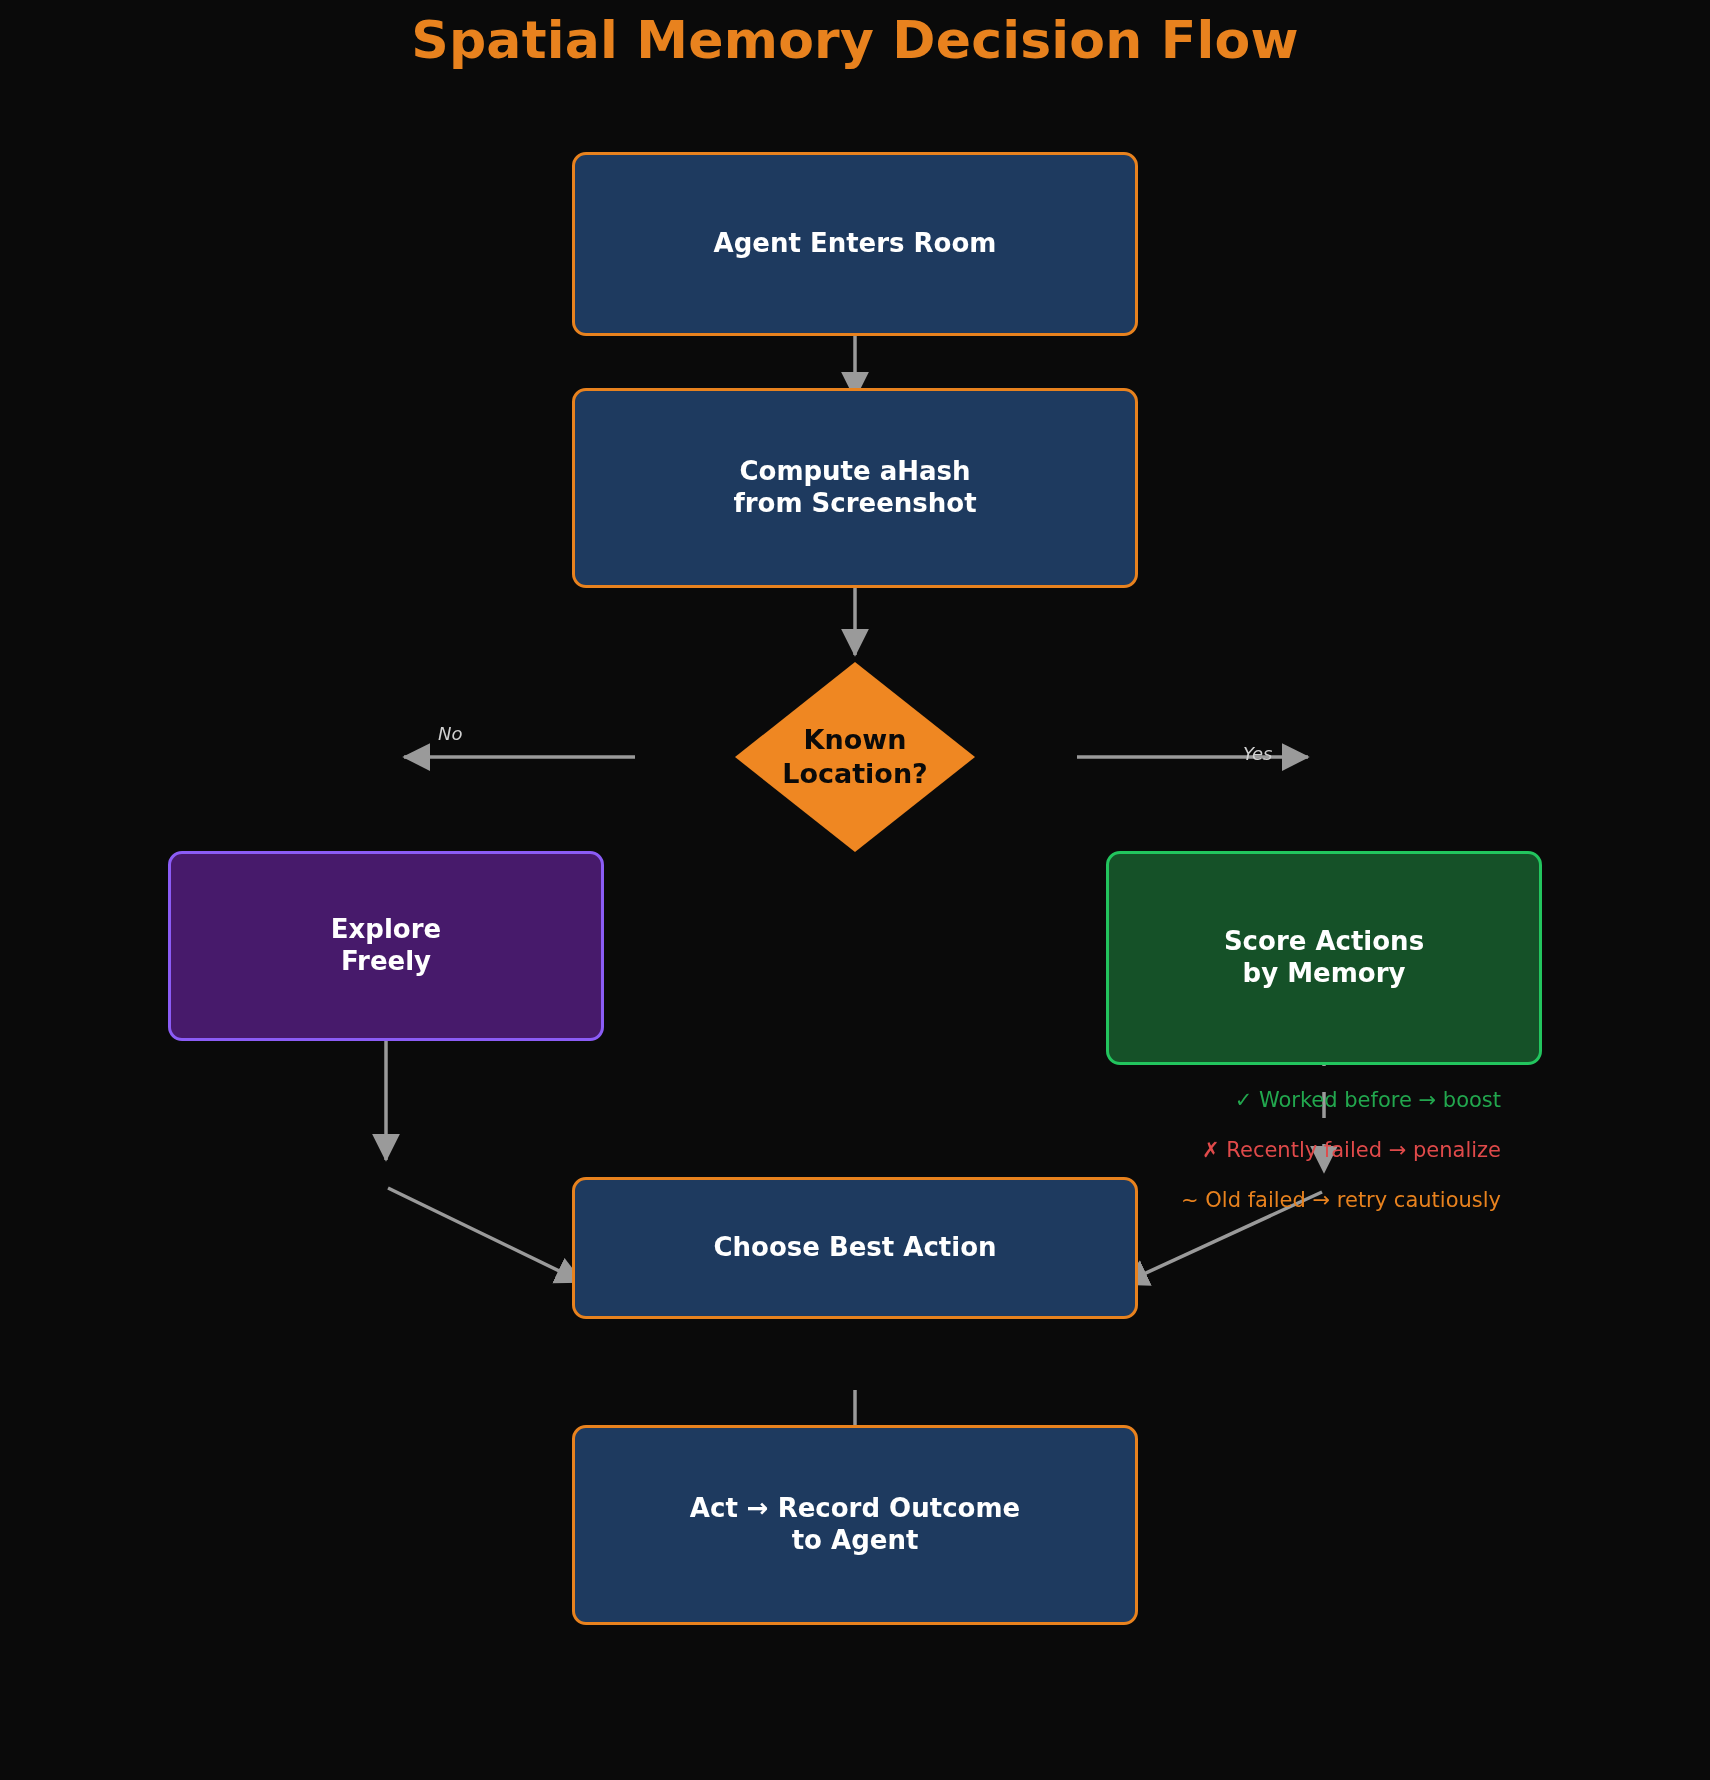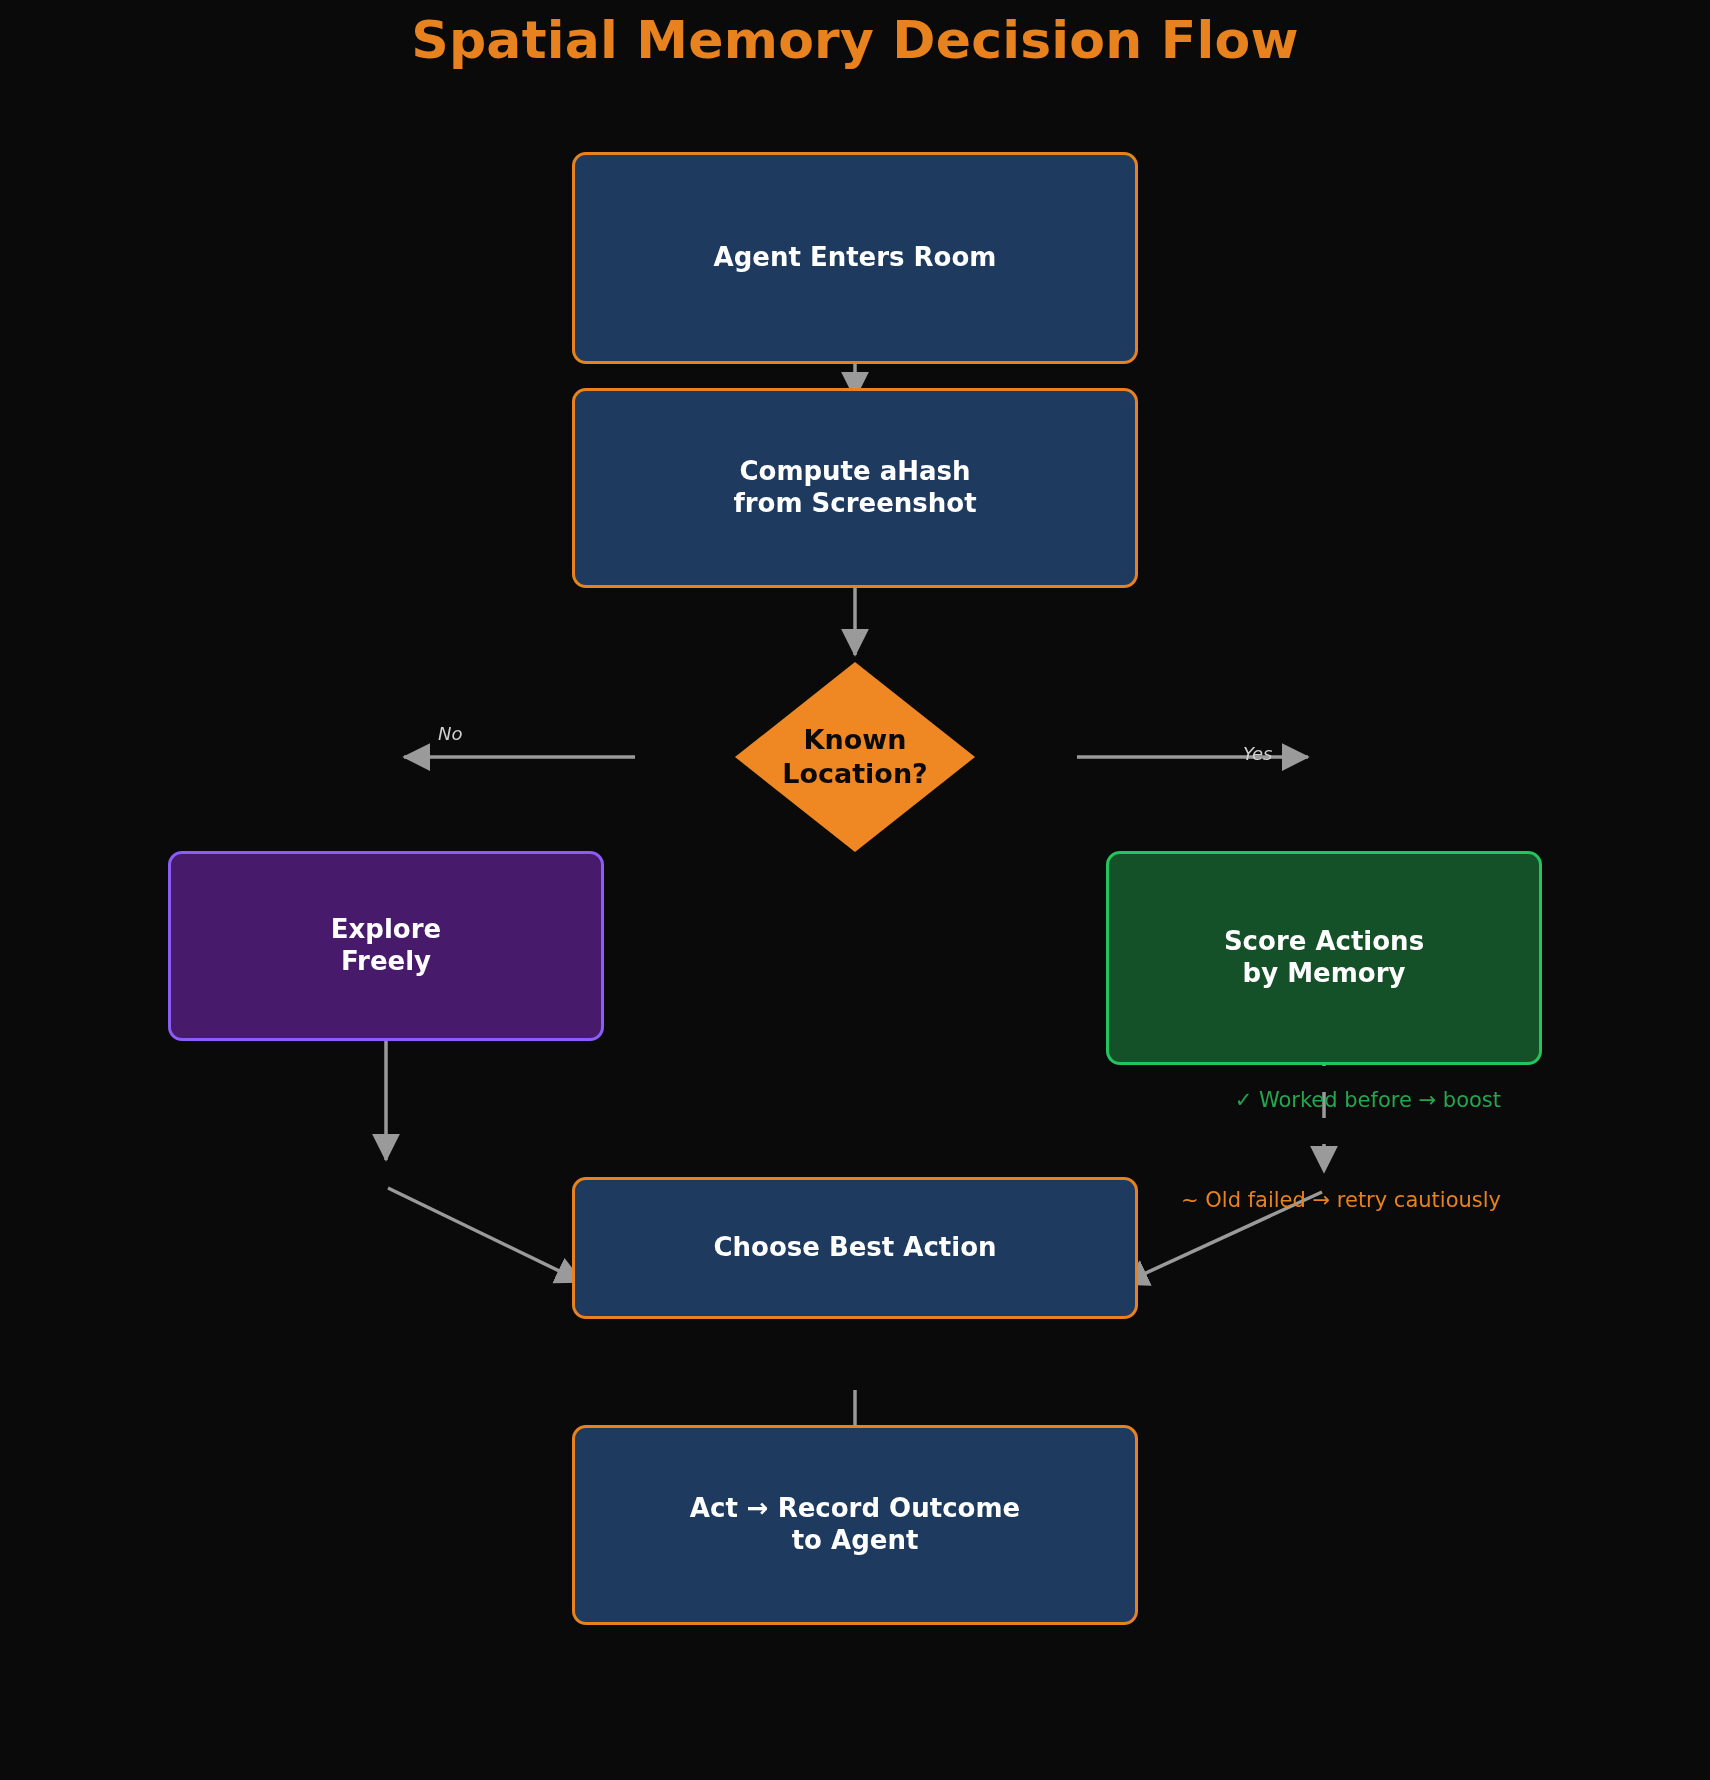--- a/index.html
+++ b/index.html
@@ -148,21 +148,21 @@
 
     <line x1="386" y1="1040" x2="386" y2="1160" stroke="#9a9a9a" stroke-width="3.5" marker-end="url(#ah)"></line>
     <line x1="388" y1="1188" x2="582" y2="1282" stroke="#9a9a9a" stroke-width="3.5" marker-end="url(#ah)"></line>
 
     <line x1="1324" y1="1040" x2="1324" y2="1172" stroke="#9a9a9a" stroke-width="3.5" stroke-dasharray="26 26" marker-end="url(#ah)"></line>
     <line x1="1322" y1="1192" x2="1122" y2="1284" stroke="#9a9a9a" stroke-width="3.5" marker-end="url(#ah)"></line>
 
     <line x1="855" y1="1390" x2="855" y2="1455" stroke="#9a9a9a" stroke-width="3.5" marker-end="url(#ah)"></line>
   </svg>
 
-  <div class="node node-process" style="left:572px; top:152px; width:566px; height:212px;">
+  <div class="node node-process" style="left:572px; top:152px; width:566px; height:184px;">
     <span>Agent Enters Room</span>
   </div>
 
   <div class="node node-process" style="left:572px; top:388px; width:566px; height:200px;">
     <span>Compute aHash
 from Screenshot</span>
   </div>
 
   <div class="decision" style="left:735px; top:662px;">
     <div class="shape"></div>
@@ -177,20 +177,21 @@
     <span>Explore
 Freely</span>
   </div>
 
   <div class="node node-score" style="left:1106px; top:851px; width:436px; height:214px;">
     <span>Score Actions
 by Memory</span>
   </div>
 
   <div class="memo memo-good" style="left:883px; top:1088px; width:618px;">✓ Worked before → boost</div>
+  <div class="memo memo-bad" style="left:883px; top:1138px; width:618px;">✗ Recently failed → penalize</div>
   <div class="memo memo-old" style="left:883px; top:1188px; width:618px;">~ Old failed → retry cautiously</div>
 
   <div class="node node-process" style="left:572px; top:1177px; width:566px; height:142px;">
     <span>Choose Best Action</span>
   </div>
 
   <div class="node node-process" style="left:572px; top:1425px; width:566px; height:200px;">
     <span>Act → Record Outcome
 to Agent</span>
   </div>

